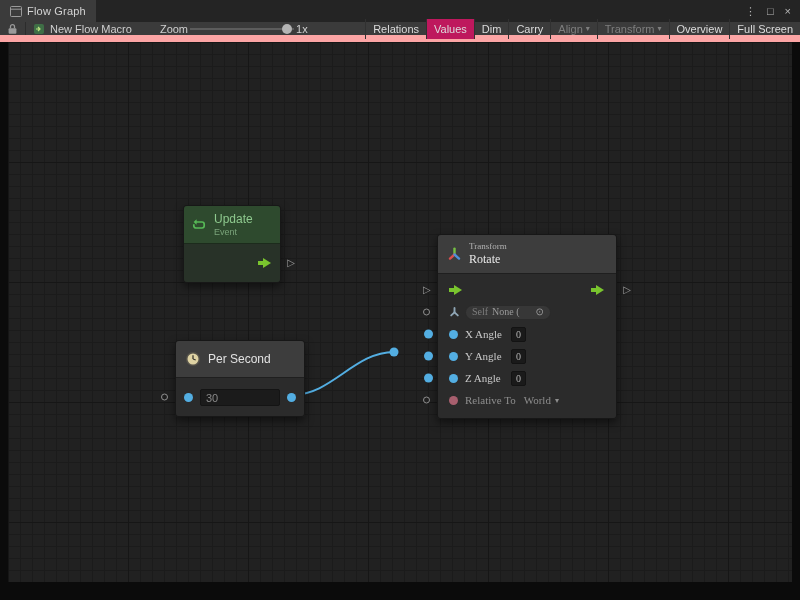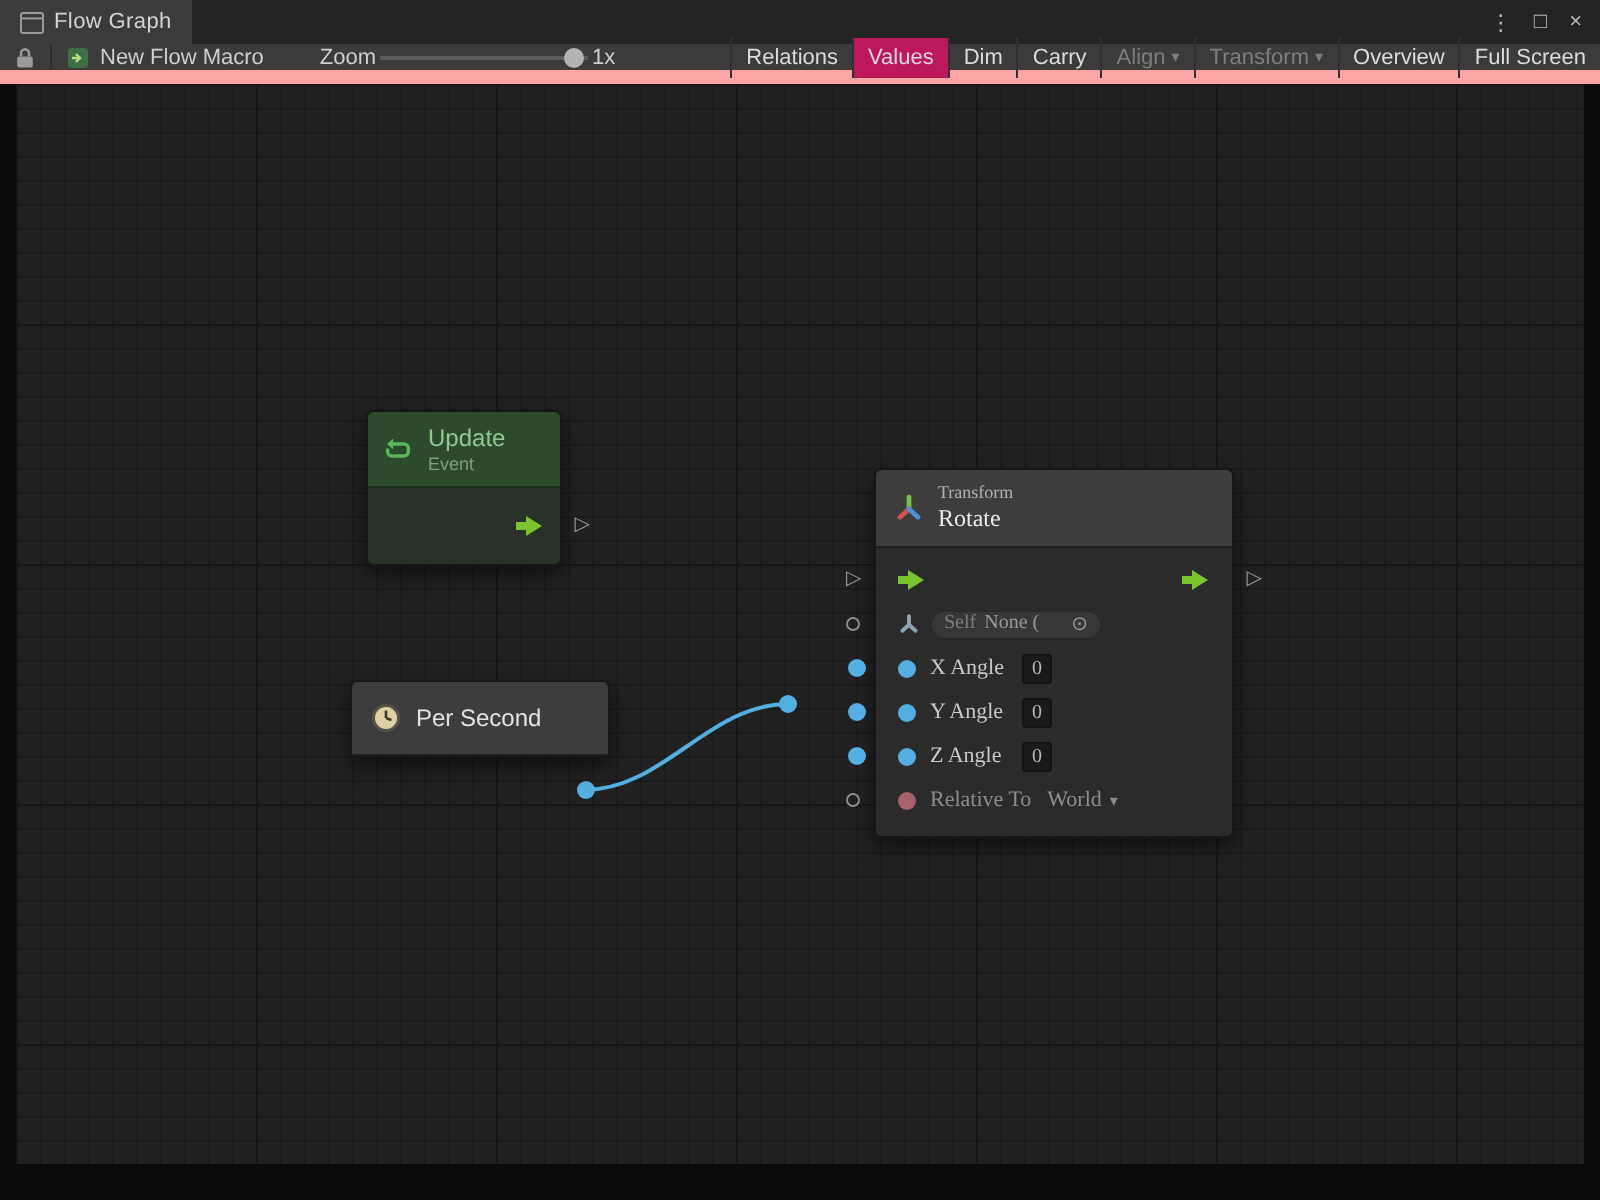--- a/index.html
+++ b/index.html
@@ -185,20 +185,26 @@
     <div class="node persecond-node" style="left:167px; top:298px;">
       <div class="node-head ps-head">
         <svg width="16" height="16" viewBox="0 0 16 16">
           <circle cx="8" cy="8" r="7" fill="#55524a"></circle>
           <circle cx="8" cy="8" r="5.5" fill="#ded2a3"></circle>
           <line x1="8" y1="8" x2="8" y2="4.3" stroke="#3a372f" stroke-width="1.3"></line>
           <line x1="8" y1="8" x2="10.7" y2="9" stroke="#3a372f" stroke-width="1.3"></line>
         </svg>
         <span class="ps-title">Per Second</span>
       </div>
+      <div class="node-body ps-body">
+        <span class="oport ring"></span>
+        <span class="pdot blue"></span>
+        <div class="num-field">30</div>
+        <span class="pdot blue"></span>
+      </div>
     </div>
 
     <div class="node rotate-node" style="left:429px; top:192px;font-family:Liberation Serif, serif;">
       <div class="node-head rot-head">
         <svg width="15" height="16" viewBox="0 0 15 16">
           <line x1="7.5" y1="8.5" x2="7.5" y2="2.6" stroke="#76c043" stroke-width="2.4" stroke-linecap="round"></line>
           <line x1="7.5" y1="8.5" x2="3" y2="12.6" stroke="#d84f4f" stroke-width="2.4" stroke-linecap="round"></line>
           <line x1="7.5" y1="8.5" x2="12" y2="12.6" stroke="#4f8fd8" stroke-width="2.4" stroke-linecap="round"></line>
         </svg>
         <div>

